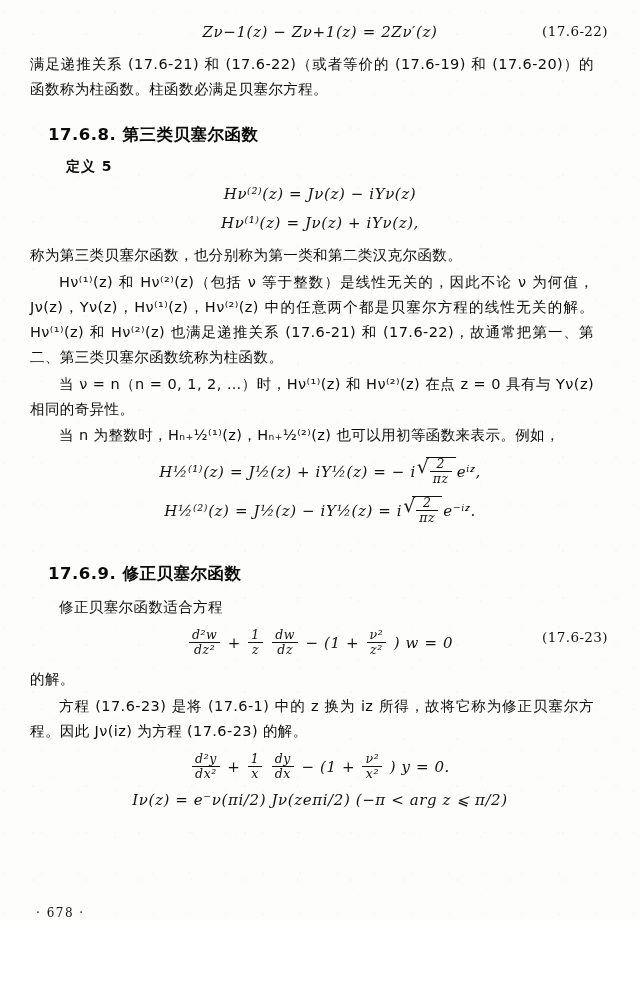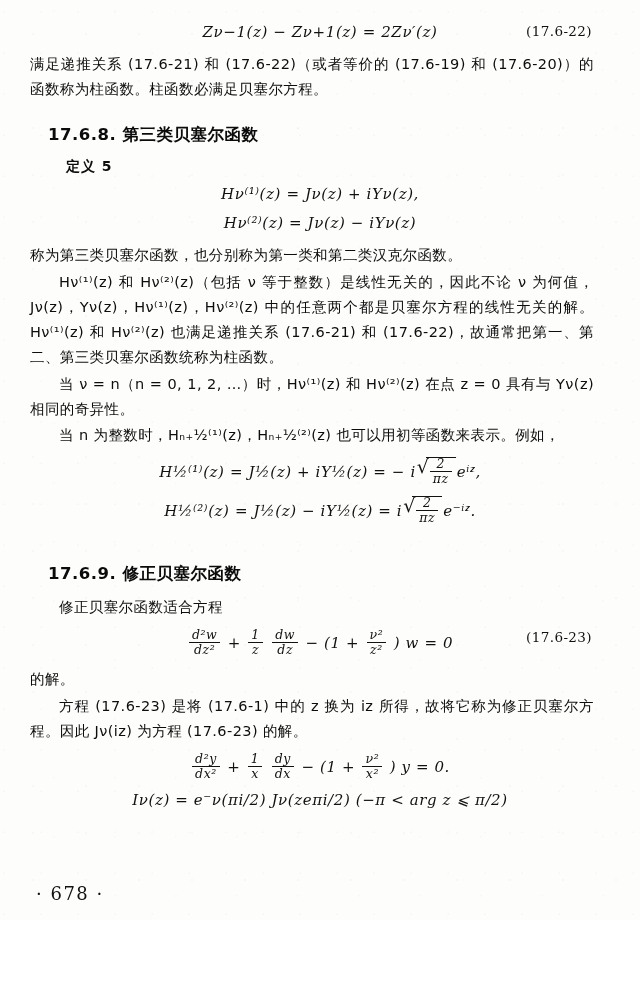--- a/index.html
+++ b/index.html
@@ -71,21 +71,21 @@
   }
   .eq {
     font-family: "DejaVu Serif", serif;
     font-style: italic;
     font-size: 15px;
     letter-spacing: 0.6px;
     white-space: nowrap;
   }
   .eq-tag {
     position: absolute;
-    right: 18px;
+    right: 2px;
     font-family: "DejaVu Serif", serif;
     font-style: normal;
     font-size: 13.5px;
     letter-spacing: 0.4px;
   }
 
   
   .frac {
     display: inline-block;
     vertical-align: middle;
@@ -117,22 +117,22 @@
   .sqrt .rad {
     display: inline-block;
     border-top: 1px solid #111;
     padding: 0 2px;
   }
 
   
   .page-number {
     position: absolute;
     left: 36px;
-    bottom: 16px;
-    font-size: 18px;
+    bottom: 0;
+    font-size: 12px;
     letter-spacing: 1.5px;
     font-family: "DejaVu Serif", serif;
   }
 
   .spacer-sm { height: 6px; }
 </style>
 </head>
 <body>
 
 <div class="page">
@@ -143,25 +143,25 @@
       <span class="eq-tag">(17.6-22)</span>
     </div>
 
     <p class="para">满足递推关系 (17.6-21) 和 (17.6-22)（或者等价的 (17.6-19) 和 (17.6-20)）的函数称为柱函数。柱函数必满足贝塞尔方程。</p>
 
     <h2 class="section-title">17.6.8. 第三类贝塞尔函数</h2>
 
     <div class="def-label">定义 5</div>
 
     <div class="eq-row">
+      <span class="eq">Hν⁽²⁾(z) = Jν(z) − iYν(z)</span>
+    </div>
+
+    <div class="eq-row">
       <span class="eq">Hν⁽¹⁾(z) = Jν(z) + iYν(z),</span>
-    </div>
-
-    <div class="eq-row">
-      <span class="eq">Hν⁽²⁾(z) = Jν(z) − iYν(z)</span>
     </div>
 
     <p class="para">称为第三类贝塞尔函数，也分别称为第一类和第二类汉克尔函数。</p>
     <p class="para indent">Hν⁽¹⁾(z) 和 Hν⁽²⁾(z)（包括 ν 等于整数）是线性无关的，因此不论 ν 为何值，Jν(z)，Yν(z)，Hν⁽¹⁾(z)，Hν⁽²⁾(z) 中的任意两个都是贝塞尔方程的线性无关的解。Hν⁽¹⁾(z) 和 Hν⁽²⁾(z) 也满足递推关系 (17.6-21) 和 (17.6-22)，故通常把第一、第二、第三类贝塞尔函数统称为柱函数。</p>
     <p class="para indent">当 ν = n（n = 0, 1, 2, …）时，Hν⁽¹⁾(z) 和 Hν⁽²⁾(z) 在点 z = 0 具有与 Yν(z) 相同的奇异性。</p>
     <p class="para indent">当 n 为整数时，Hₙ₊½⁽¹⁾(z)，Hₙ₊½⁽²⁾(z) 也可以用初等函数来表示。例如，</p>
 
     <div class="eq-row">
       <span class="eq">
         <span>H½⁽¹⁾(z) = J½(z) + iY½(z) = − i</span><span class="sqrt"><span class="rad"><span class="frac"><span class="num">2</span><span class="den">πz</span></span></span></span><span>eⁱᶻ,</span>

